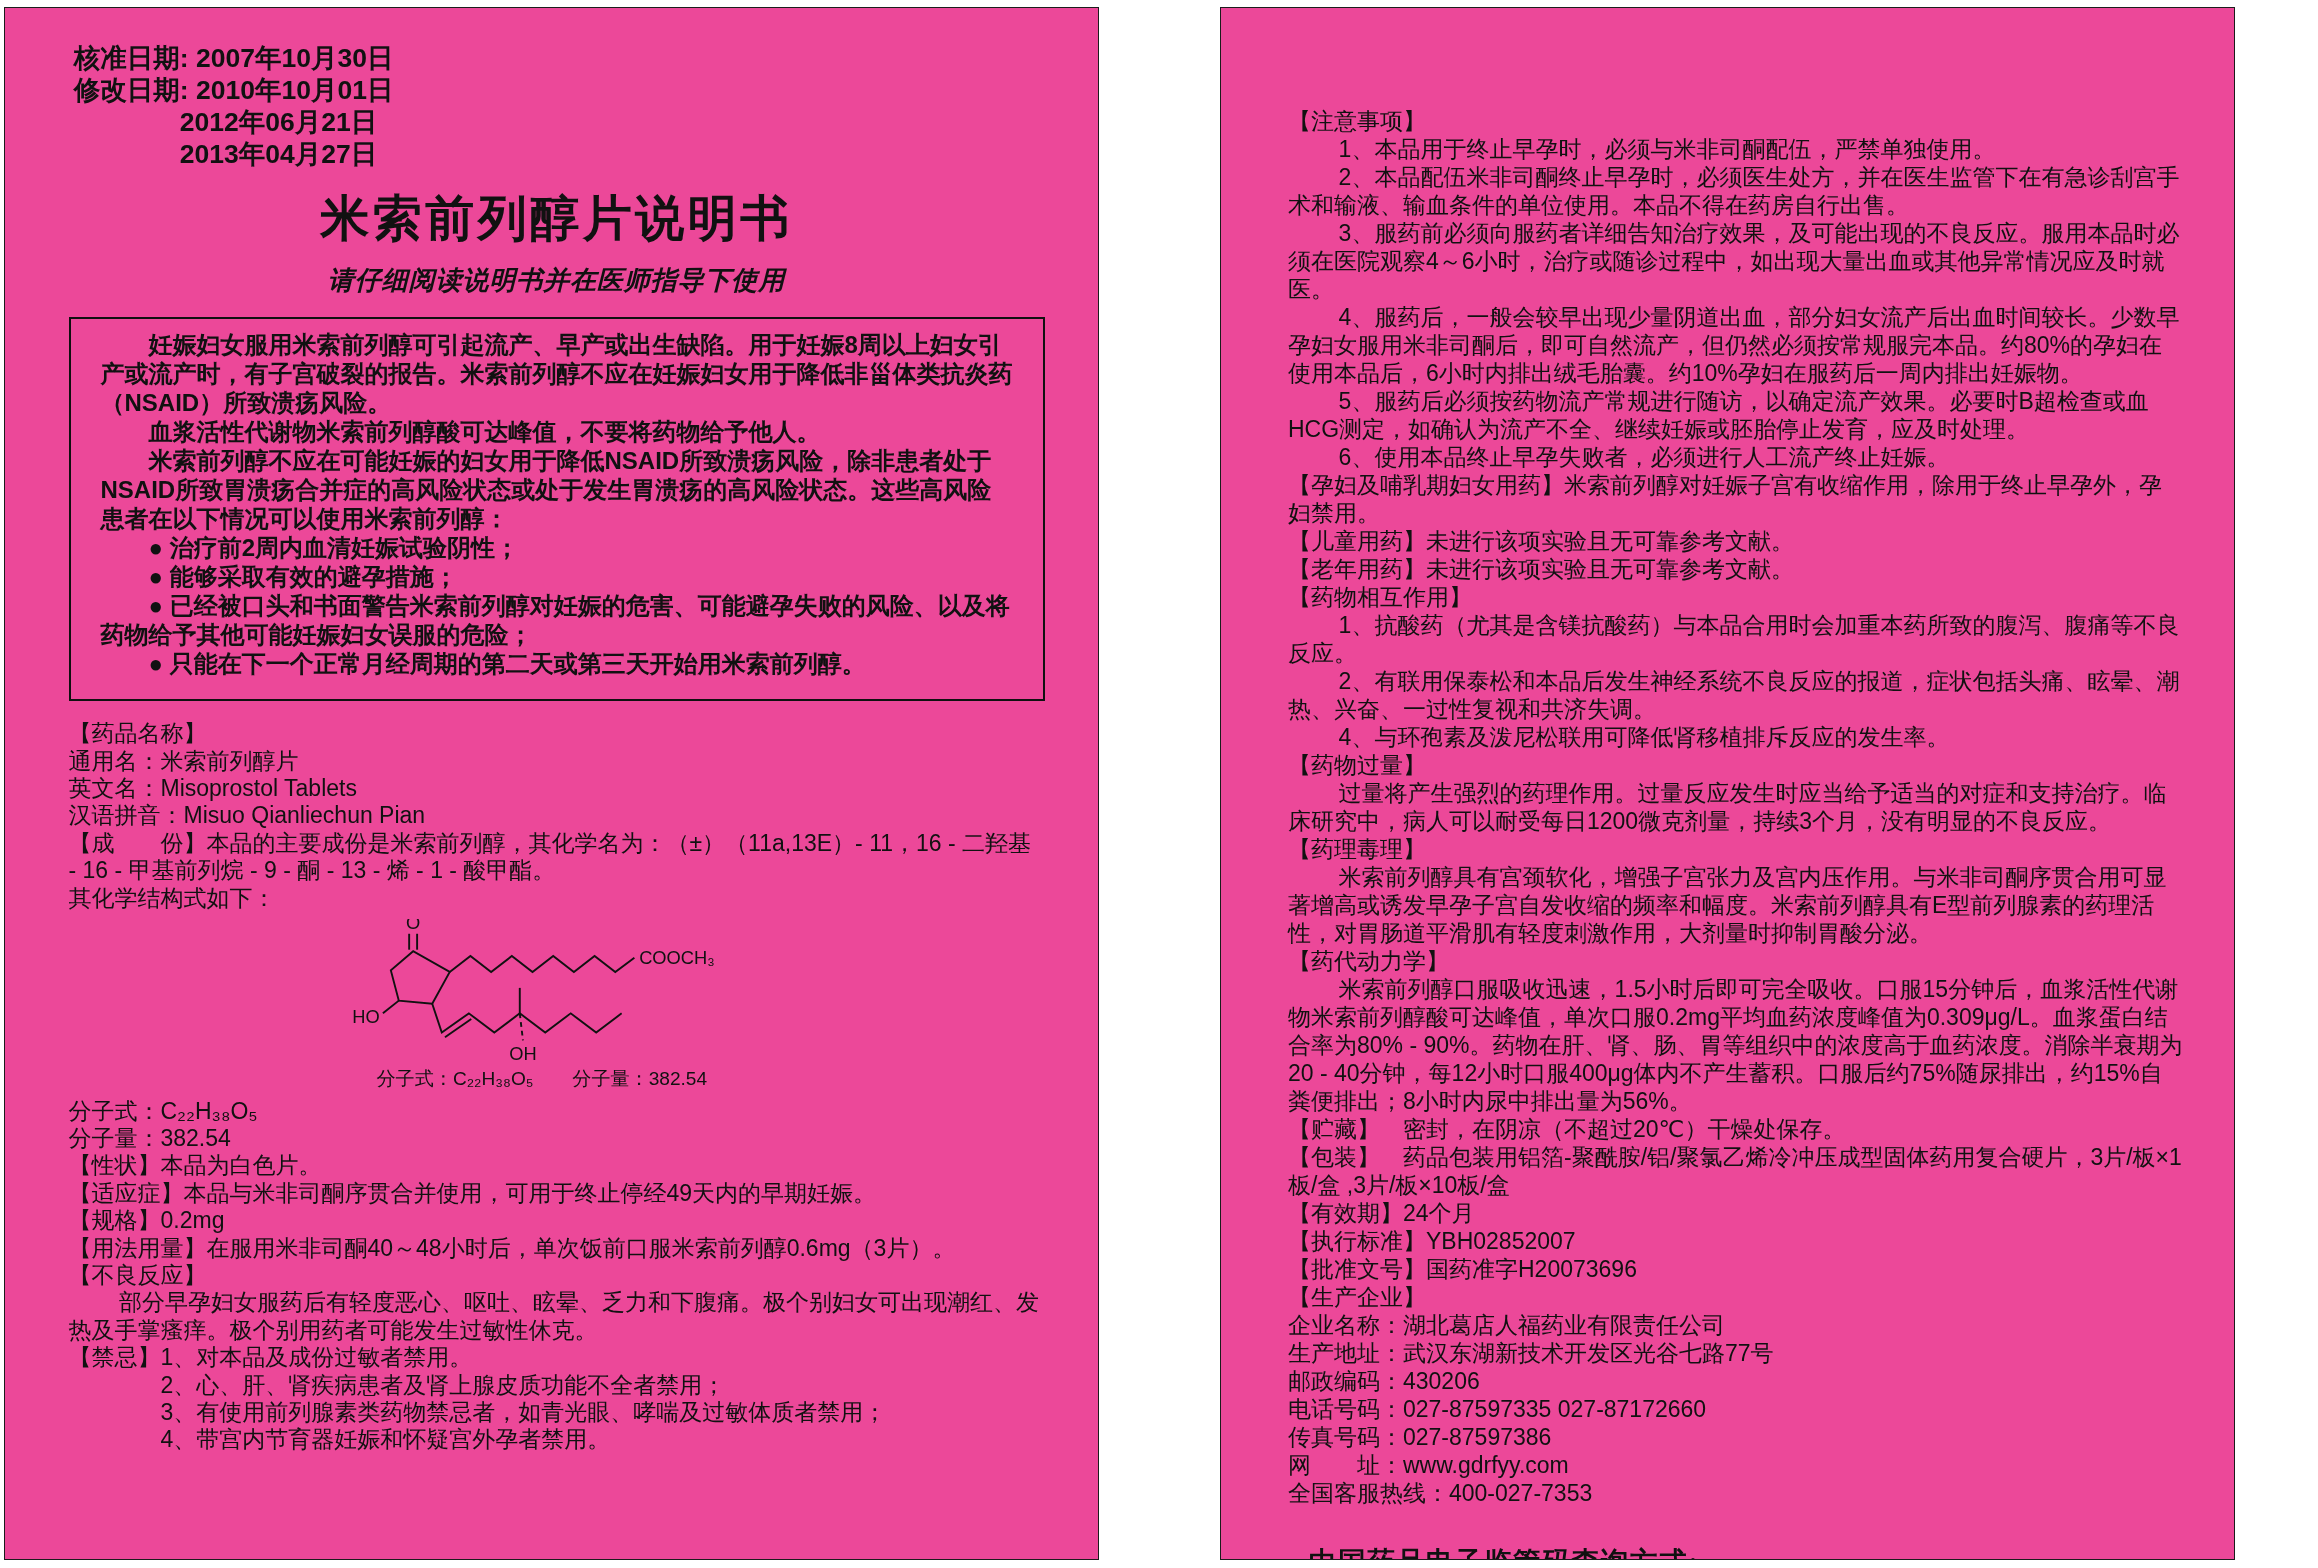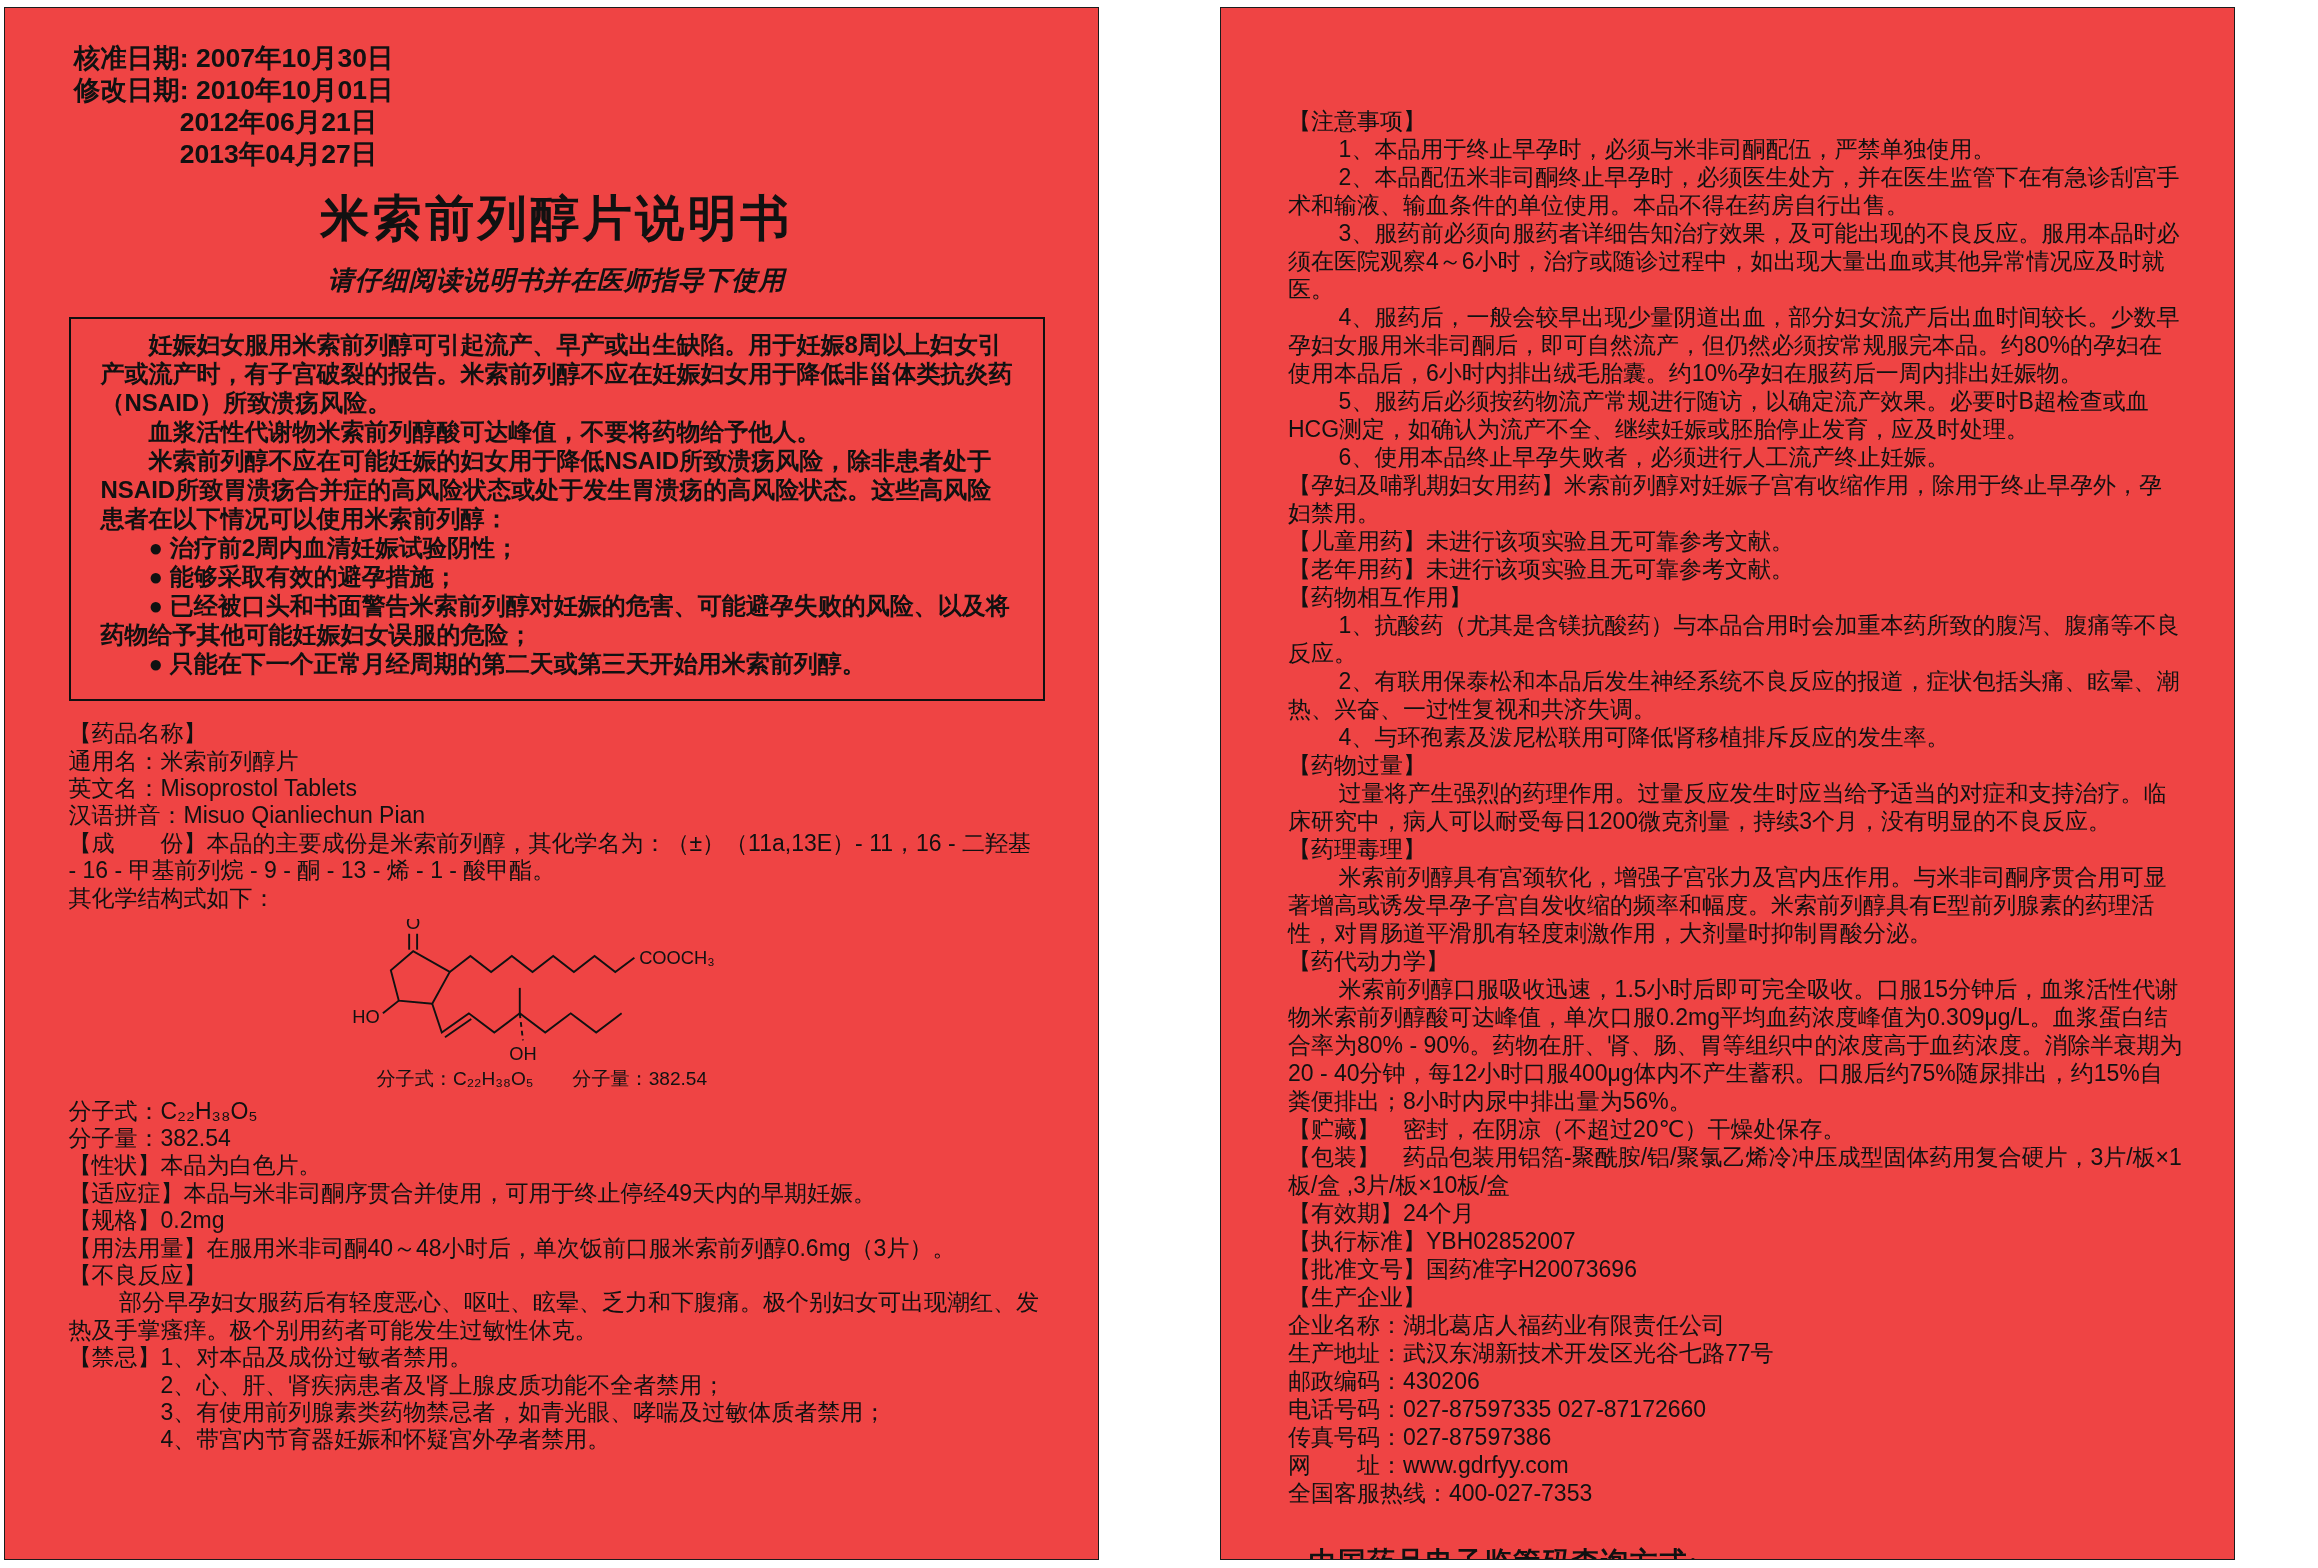--- a/index.html
+++ b/index.html
@@ -1,18 +1,18 @@
 <!DOCTYPE html>
 <html style="font-size:14px"><head>
 <meta charset="utf-8">
 <style>
   html,body{margin:0;padding:0;background:#ffffff;}
   #canvas{position:relative;width:2319px;height:1569px;background:#ffffff;overflow:hidden;
           font-family:"Liberation Sans","DejaVu Sans",sans-serif;color:#111;}
-  .page{position:absolute;top:7px;height:1553px;background:#ef4444;border:1.8px solid #1c1c1c;
+  .page{position:absolute;top:7px;height:1553px;background:#ec4899;border:1.8px solid #1c1c1c;
         box-sizing:border-box;overflow:hidden;}
   #page-left{left:3.5px;width:1095px;padding:34px 53px 0 64px;}
   #page-right{left:1220px;width:1015px;padding:99px 50px 0 67px;}
 
   .blk{white-space:pre-wrap;}
 
   
   #dates{font-size:26.5px;font-weight:bold;line-height:32px;margin-left:5.3px;}
   #dates .date-line{}
   #dates .date-line-indent{padding-left:106px;}

